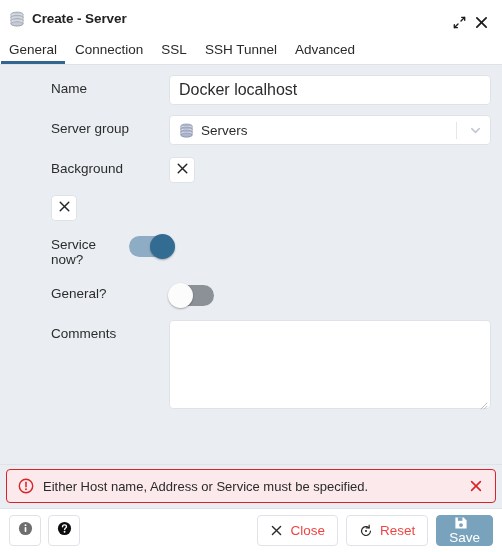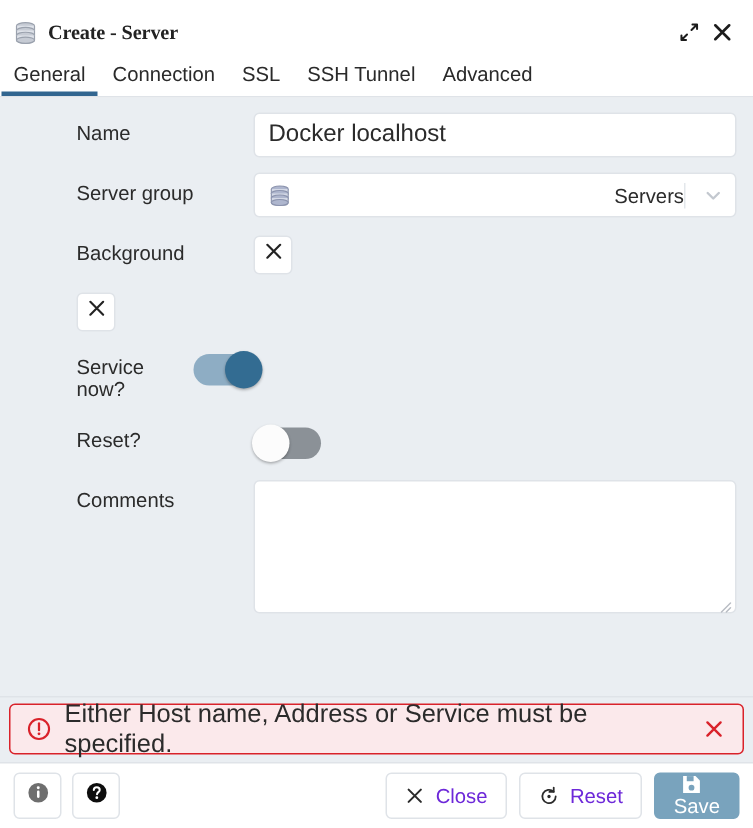--- a/index.html
+++ b/index.html
@@ -14,24 +14,23 @@
     width: 502px; height: 552px;
     display: flex; flex-direction: column;
     background: #eaeef2;
     position: relative;
   }
 
   
   .titlebar {
     height: 32px;
     background: #ffffff;
-    display: flex; align-items: center;
+    display: flex; align-items: flex-start;
     padding: 11px 10px 0 9px;
     flex: 0 0 32px;
-    font-family: Liberation Serif, serif;
   }
   .title-icon { width: 16px; height: 16px; margin-right: 7px; flex: 0 0 16px; }
   .title-text {
     font-size: 13.5px; font-weight: bold; color: #222222;
     letter-spacing: -0.1px; white-space: nowrap;
   }
   .titlebar-spacer { flex: 1 1 auto; }
   .tb-btn {
     width: 22px; height: 22px;
     display: flex; align-items: center; justify-content: center;
@@ -91,21 +90,20 @@
 
   .select-box {
     width: 100%; height: 30px;
     background: #ffffff;
     border: 1px solid #dfe3e8;
     border-radius: 4px;
     display: flex; align-items: center;
     padding-left: 9px;
     cursor: pointer;
     position: relative;
-    text-align: right;
   }
   .select-icon { width: 15px; height: 15px; margin-right: 7px; flex: 0 0 15px; }
   .select-value { font-size: 13.5px; color: #2b2b2b; flex: 1 1 auto; }
   .select-sep { width: 1px; height: 17px; background: #e3e7eb; margin-right: 8px; }
   .select-arrow { width: 20px; display: flex; align-items: center; justify-content: center; margin-right: 5px; }
 
   .color-btn {
     width: 26px; height: 26px;
     background: #ffffff;
     border: 1px solid #dfe3e8;
@@ -154,21 +152,21 @@
   }
   .alert {
     height: 34px;
     background: #fbe9eb;
     border: 1px solid #d9222a;
     border-radius: 4px;
     display: flex; align-items: center;
     padding: 0 10px 0 11px;
   }
   .alert-icon { width: 16px; height: 16px; flex: 0 0 16px; margin-right: 9px; }
-  .alert-text { flex: 1 1 auto; font-size: 17px; color: #2b2b2b; }
+  .alert-text { flex: 1 1 auto; font-size: 13px; color: #2b2b2b; }
   .alert-close { width: 18px; height: 18px; cursor: pointer; display:flex; align-items:center; justify-content:center; }
 
   
   .footer {
     flex: 0 0 44px; height: 44px;
     background: #ffffff;
     border-top: 1px solid #dfe3e8;
     display: flex; align-items: center;
     padding: 0 9px;
   }
@@ -180,21 +178,21 @@
     display: flex; align-items: center; justify-content: center;
     cursor: pointer; margin-right: 7px;
   }
   .footer-spacer { flex: 1 1 auto; }
   .btn {
     height: 31px;
     border: 1px solid #dfe3e8;
     border-radius: 4px;
     background: #ffffff;
     display: flex; align-items: center; justify-content: center;
-    font-size: 13.5px; color: #6d28d9;
+    font-size: 13.5px; color: #ef4444;
     padding: 0 12px; margin-left: 8px;
     cursor: pointer; white-space: nowrap;
   }
   .btn .bi { margin-right: 7px; display: flex; align-items: center; }
   .btn.primary {
     background: #79a3bd; border-color: #79a3bd; color: #ffffff; flex-direction: column;
   }
 </style>
 </head>
 <body>
@@ -299,21 +297,21 @@
     <div class="row" style="margin-bottom:13px;">
       <div class="row-label" style="max-width:78px;">Service now?</div>
       <div class="row-ctrl">
         <div class="switch on">
           <span class="knob"></span>
         </div>
       </div>
     </div>
 
     <div class="row" style="margin-bottom:14px;">
-      <div class="row-label">Reset?</div>
+      <div class="row-label">General?</div>
       <div class="row-ctrl">
         <div class="switch off">
           <span class="knob"></span>
         </div>
       </div>
     </div>
 
     <div class="row">
       <div class="row-label">Comments</div>
       <div class="row-ctrl">

